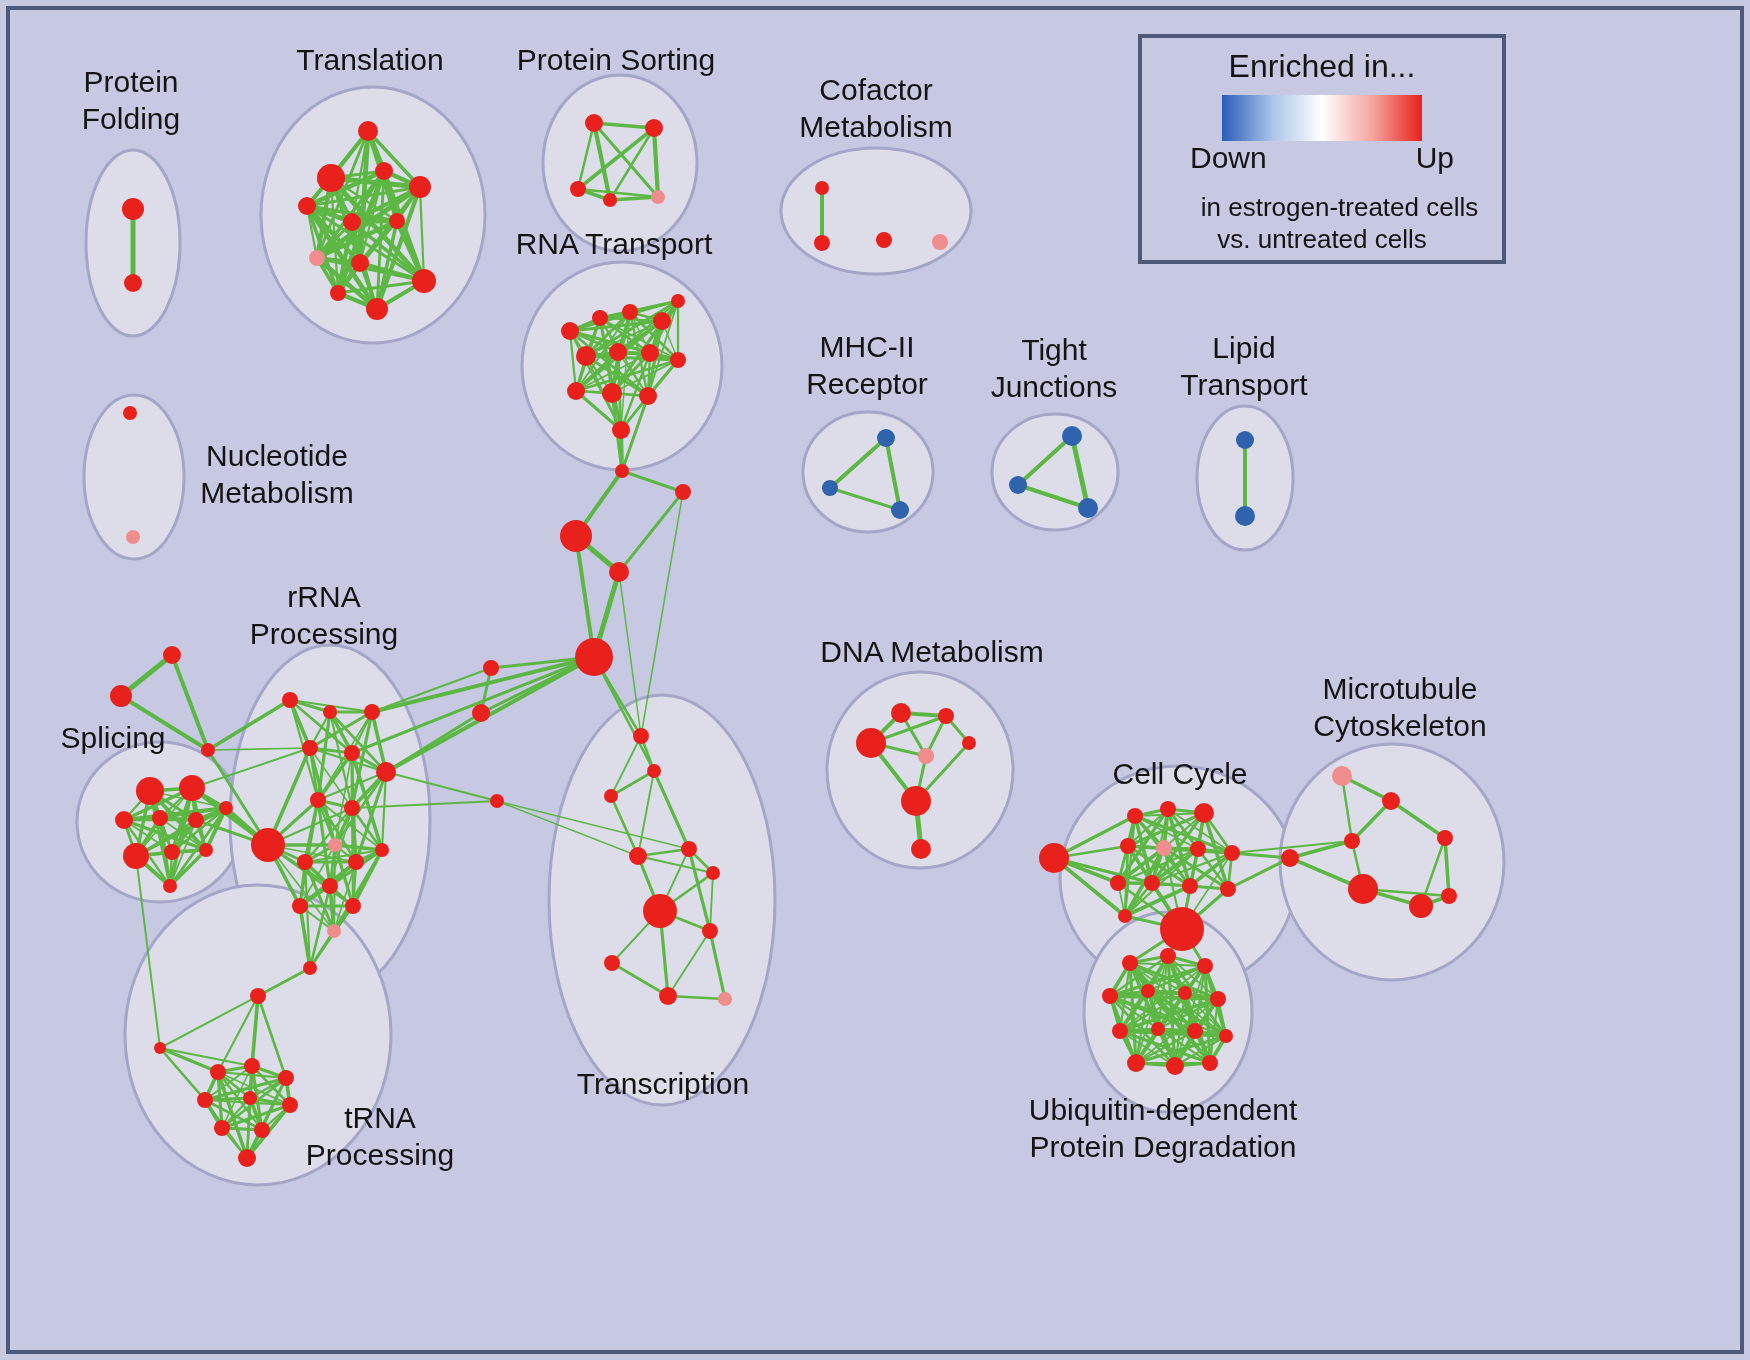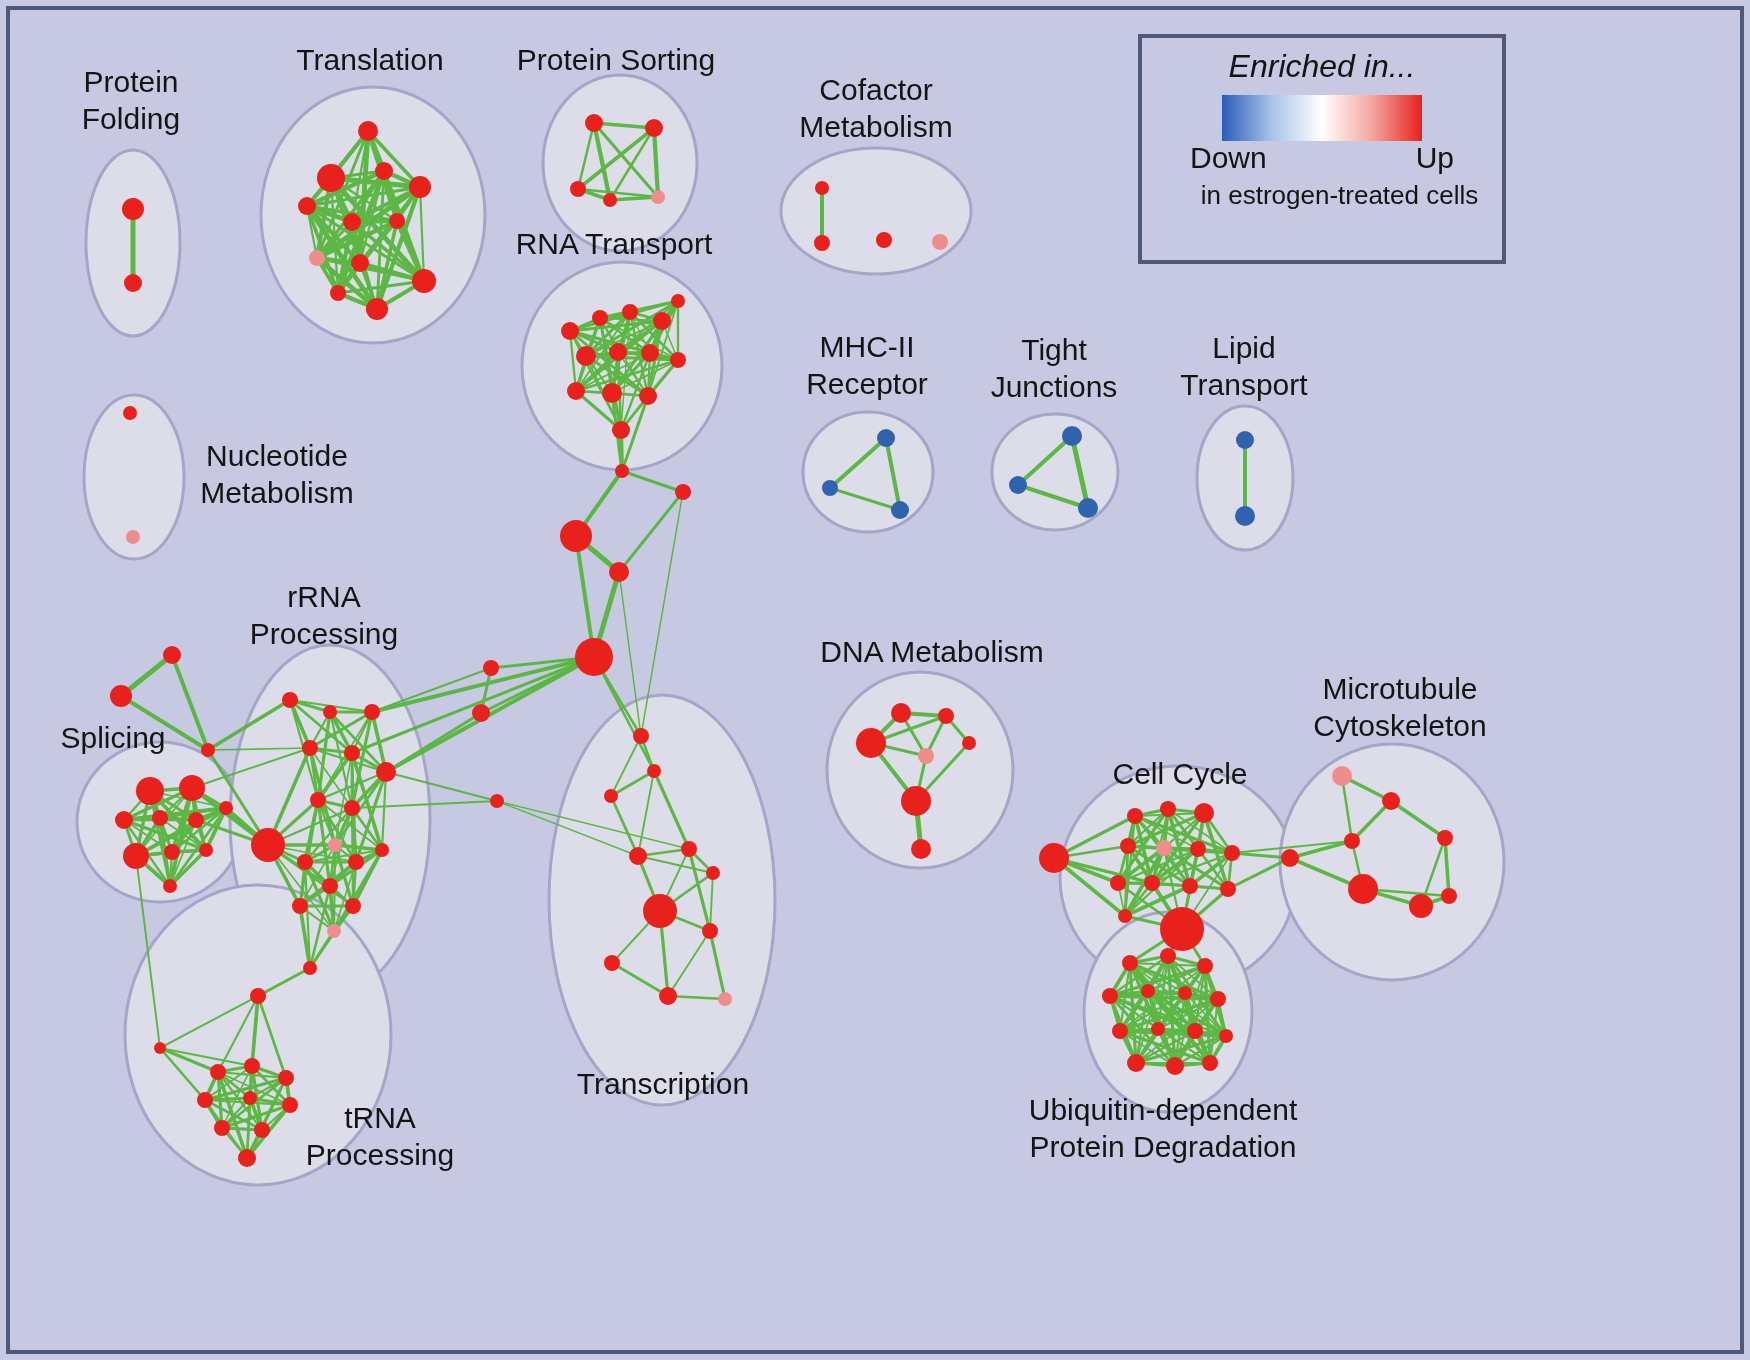--- a/index.html
+++ b/index.html
@@ -2,25 +2,25 @@
 <html><head>
 <meta charset="utf-8">
 <style>
   html,body{margin:0;padding:0;width:1750px;height:1360px;overflow:hidden;
     background:#c7c9e2;font-family:"Liberation Sans",sans-serif;}
   .stage{position:relative;width:1750px;height:1360px;}
   #net{position:absolute;left:0;top:0;}
   .frame{position:absolute;inset:6px;border:4px solid #4e5878;pointer-events:none;}
   .legend{position:absolute;left:1138px;top:34px;width:368px;height:230px;
     border:4px solid #4e5878;box-sizing:border-box;text-align:center;color:#141414;}
-  .legend-title{font-size:32px;margin-top:10px;font-style:italic;}
+  .legend-title{font-size:32px;margin-top:10px;}
   .legend-bar{width:200px;height:46px;margin:10px auto 0;}
   .legend-minmax{display:flex;justify-content:space-between;width:264px;margin:0 auto;font-size:30px;gap:35px;}
   .legend-caption{font-size:26px;line-height:32px;}
-  .legend-caption.first{margin-top:4px;padding-left:35px;}
+  .legend-caption.first{margin-top:16px;padding-left:35px;}
   text{font-family:"Liberation Sans",sans-serif;}
 </style>
 </head>
 <body style="background: rgb(199, 201, 226);">
 
 <div class="stage">
   <svg id="net" width="1750" height="1360">
       <g>
         <ellipse cx="133" cy="243" rx="47" ry="93" fill="#dcdde8" stroke="#a3a6c6" stroke-width="3"></ellipse>
         <ellipse cx="373" cy="215" rx="112" ry="128" fill="#dcdde8" stroke="#a3a6c6" stroke-width="3"></ellipse>
@@ -800,16 +800,17 @@
     </svg>
 
   <div class="legend" style="border-color: rgb(78, 88, 120);">
     <div class="legend-title">Enriched in...</div>
     <div class="legend-bar" id="legendBar" style="background: linear-gradient(to right, rgb(43, 92, 184), rgb(170, 196, 232), rgb(255, 255, 255), rgb(244, 166, 160), rgb(232, 33, 29));"></div>
     <div class="legend-minmax">
       <span>Down</span>
       <span>Up</span>
     </div>
     <div class="legend-caption first">in estrogen-treated cells</div>
+    <div class="legend-caption">vs. untreated cells</div>
   </div>
 
   <div class="frame" style="border-color: rgb(78, 88, 120);"></div>
 </div>
 
 </body></html>

